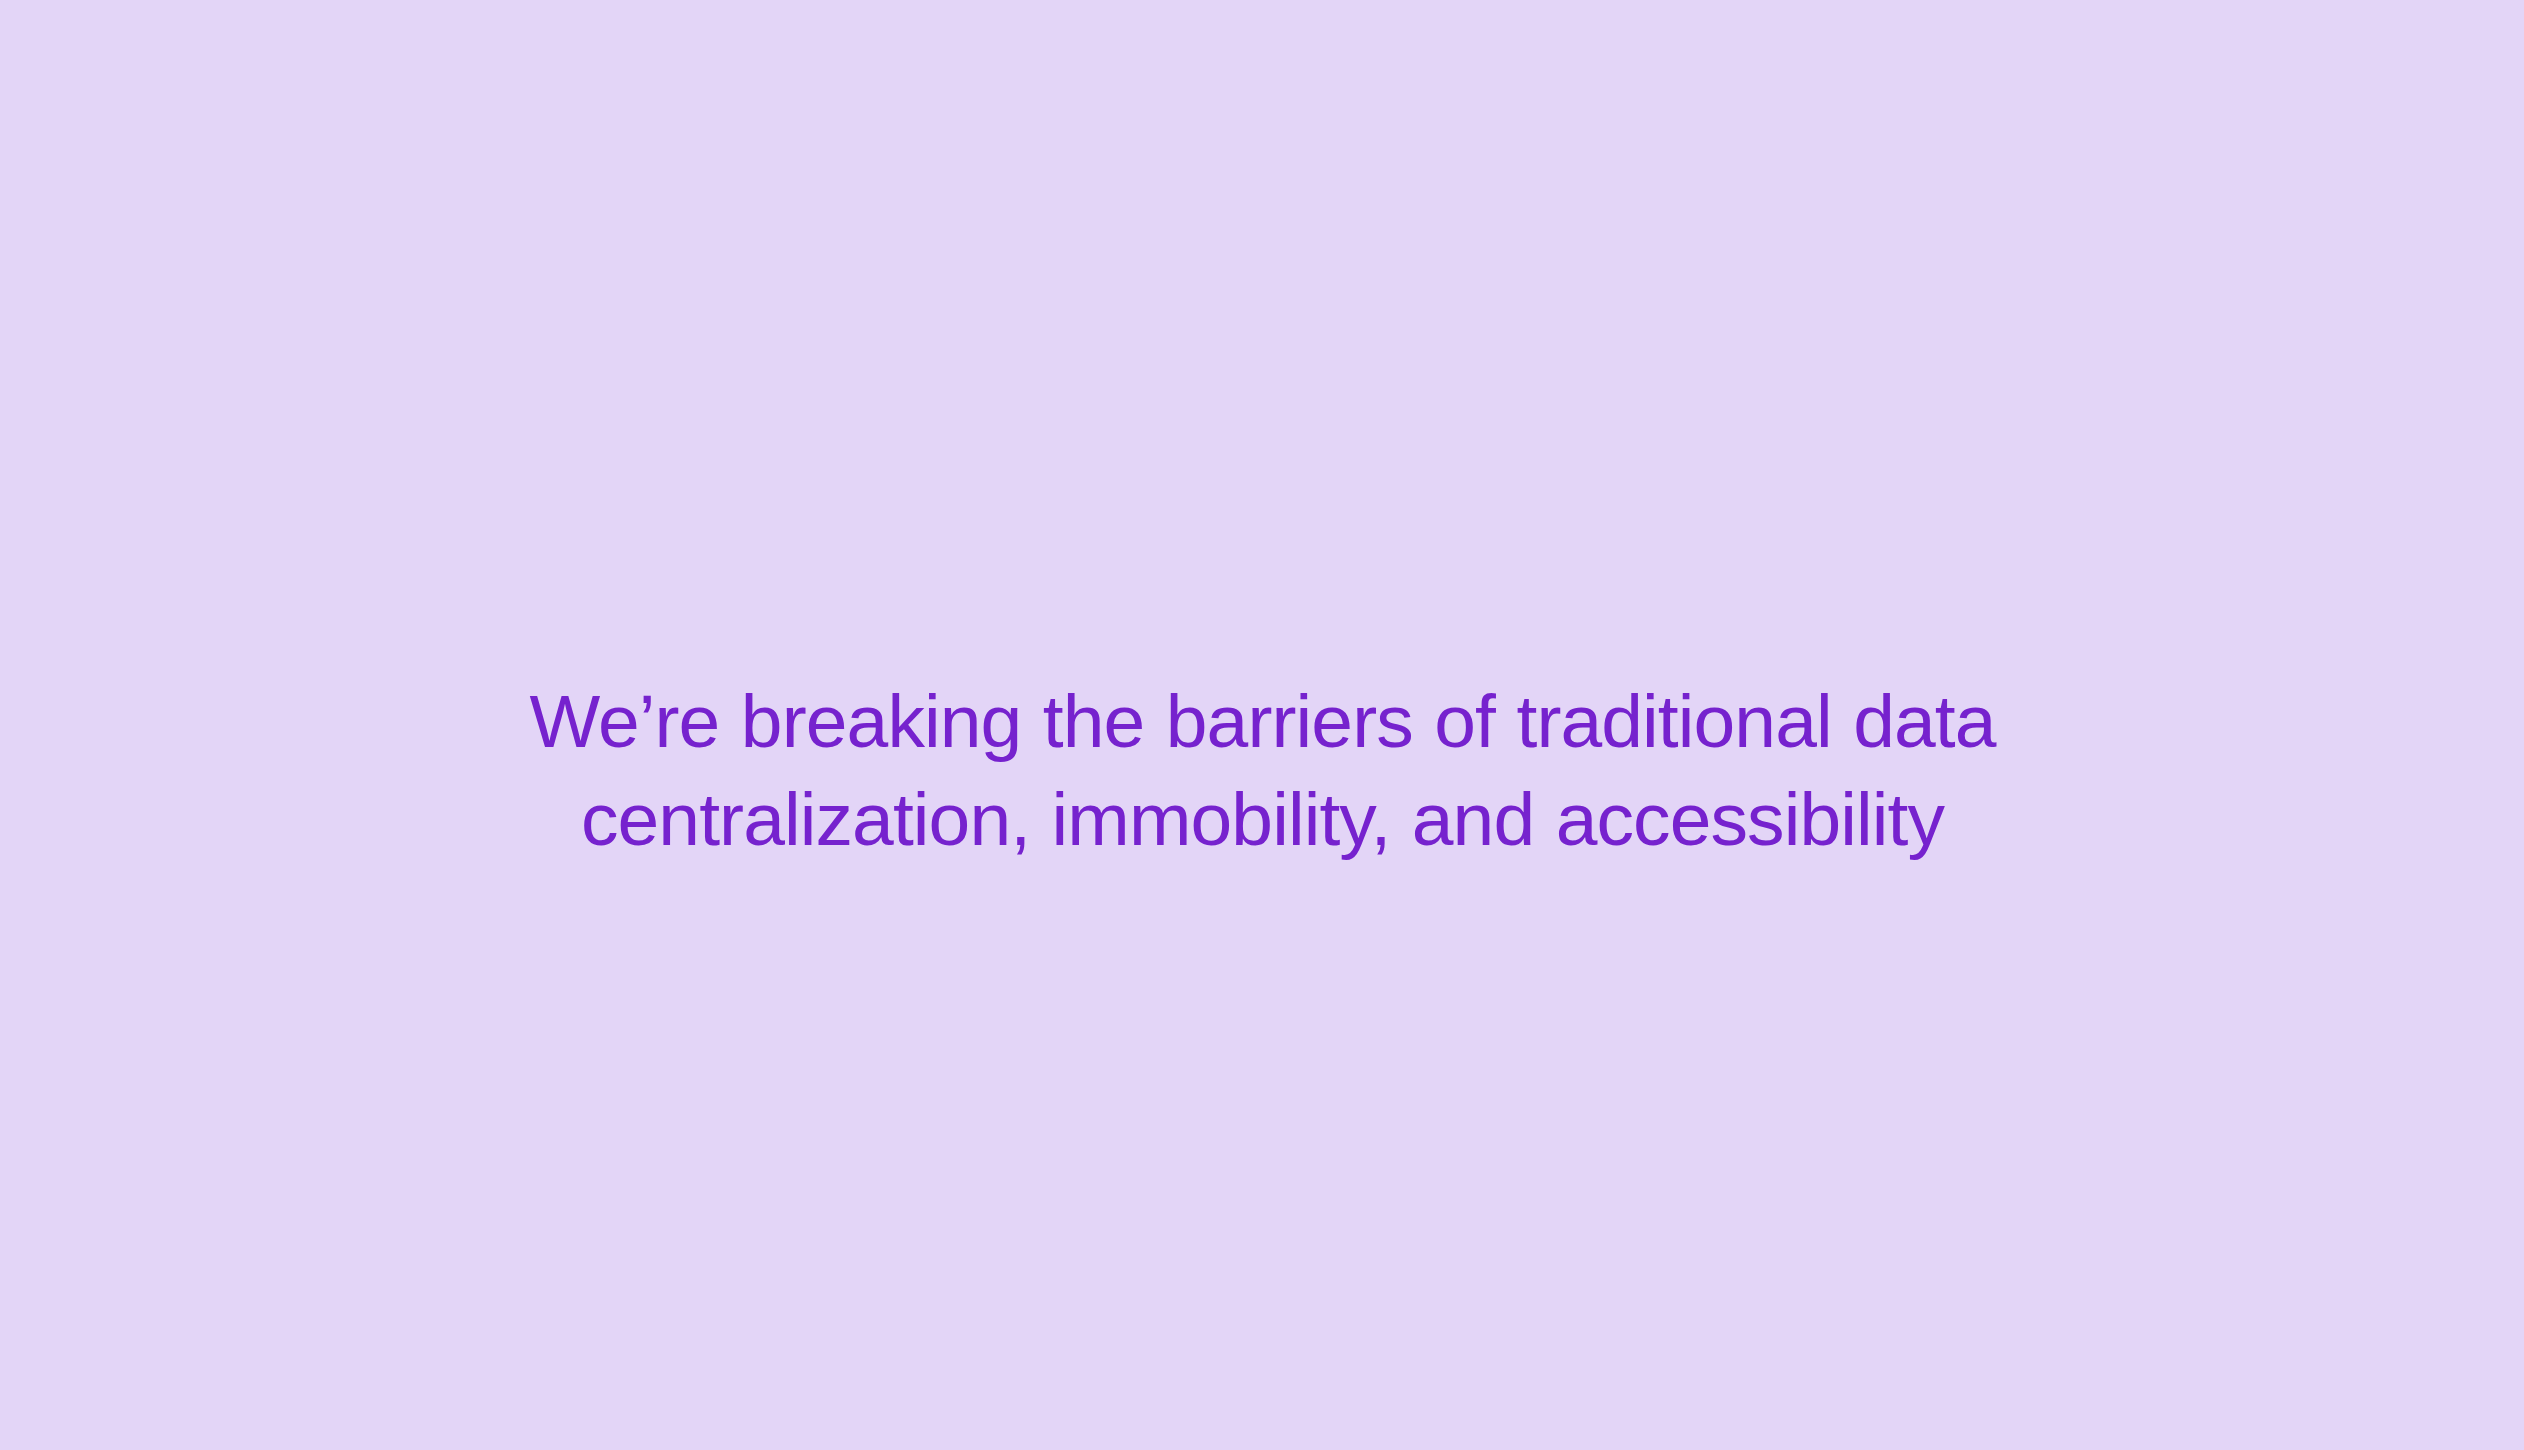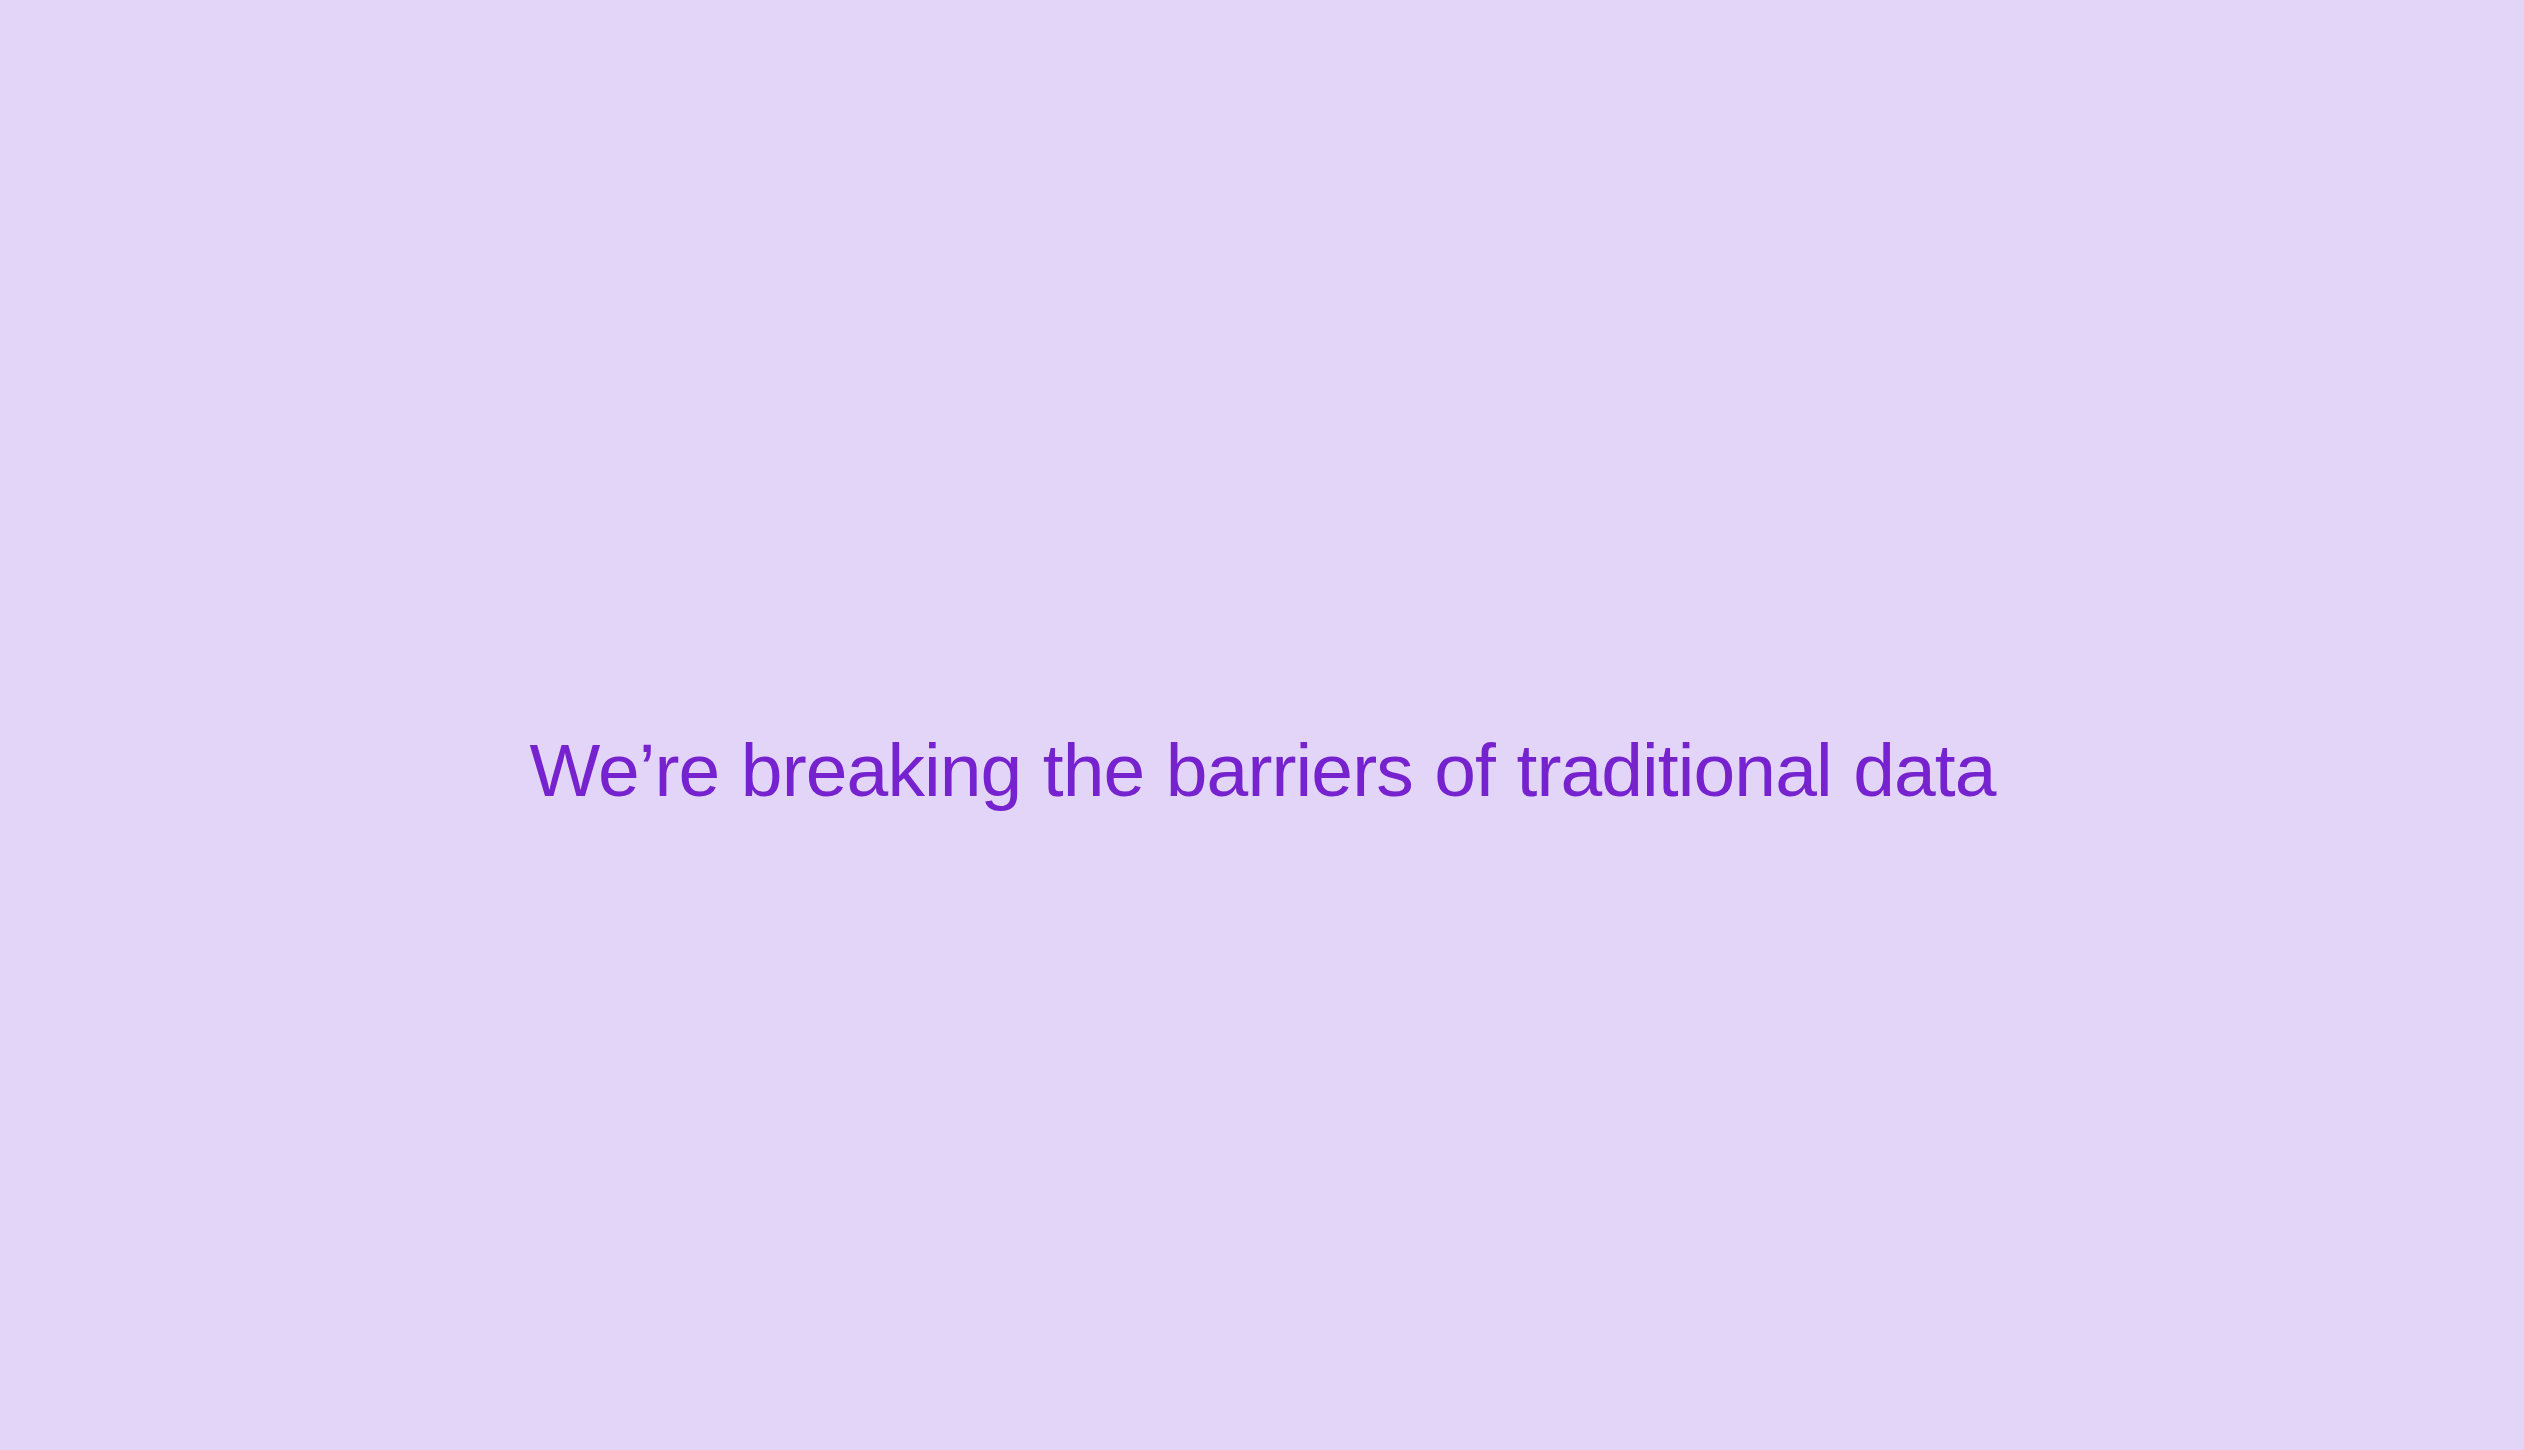--- a/index.html
+++ b/index.html
@@ -61,18 +61,19 @@
 </style>
 </head>
 <body>
 
 <div class="slide" style="background: rgb(227, 213, 247);">
 
   <div class="headline-block">
 
     <h1 class="headline" style="color: rgb(118, 34, 206);">
       <span class="headline-line">We’re breaking the barriers of traditional data</span>
+      <span class="headline-line">centralization, immobility, and accessibility</span>
     </h1>
 
   </div>
 
 </div>
 
 
 </body></html>

